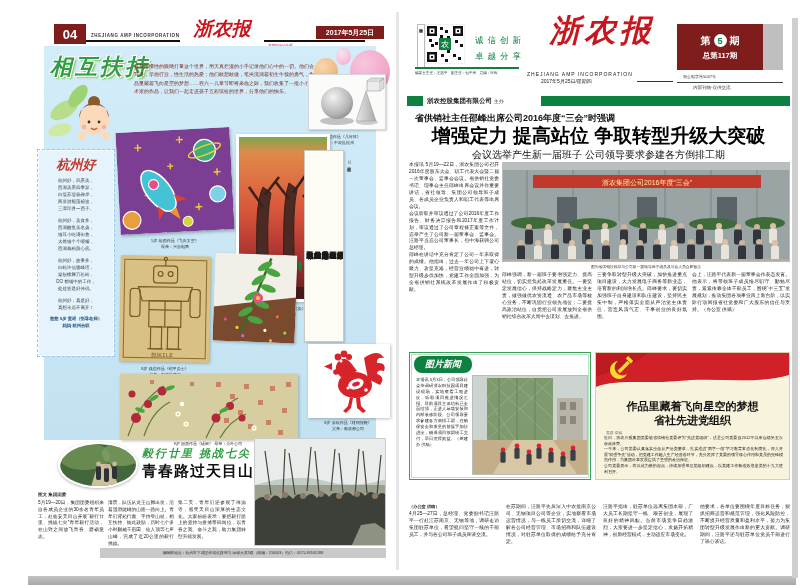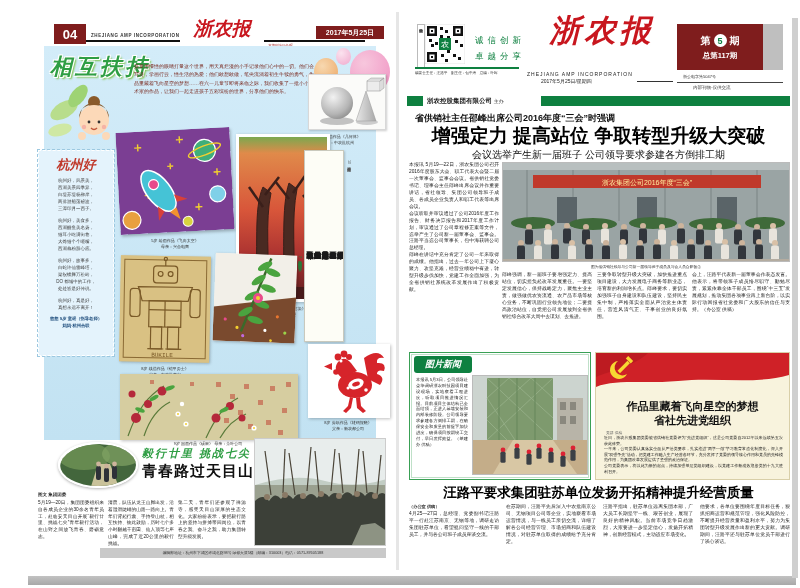--- a/index.html
+++ b/index.html
@@ -521,21 +521,21 @@
         <rect y="96" width="288" height="4" fill="#b4aca0"></rect>
       </svg>
     </div>
     <div class="abs" style="left:97px;top:256px;width:288px;text-align:center;font-size:3.8px;color:#333;">图为省供销社领导与公司新一届领导班子成员及与会人员合影留念</div>
 
     <div class="abs jt" style="left:97px;top:264px;width:90px;height:76px;font-size:4.8px;line-height:1.45;">邵峰强调，新一届班子要增强定力、提高站位，切实担负起改革发展重任。一要坚定发展信心，保持战略定力，聚焦主业主责，做强做优农资流通、农产品市场等核心业务，不断巩固行业领先地位；二要提高政治站位，自觉把公司发展放到全省供销社综合改革大局中去谋划、去推进。</div>
     <div class="abs jt" style="left:192px;top:264px;width:90px;height:76px;font-size:4.8px;line-height:1.45;">三要争取转型升级大突破，加快推进重点项目建设，大力发展电子商务等新业态，培育新的利润增长点。邵峰要求，要切实加强班子自身建设和队伍建设，坚持民主集中制，严格落实全面从严治党主体责任，营造风清气正、干事创业的良好氛围。</div>
     <div class="abs jt" style="left:287px;top:264px;width:98px;height:76px;font-size:4.8px;line-height:1.45;">会上，汪路平代表新一届董事会作表态发言。他表示，将带领班子成员恪尽职守、勤勉尽责，紧紧依靠全体干部员工，围绕“十三五”发展规划，推动集团各项事业再上新台阶，以实际行动回报省社党委和广大股东的信任与支持。（办公室 供稿）</div>
 
     <div class="abs" style="left:4px;top:344px;width:182px;height:128px;border:1px solid #39a055;box-shadow:inset 0 0 0 1px #fff,inset 0 0 0 2px #bfe0c8;box-sizing:border-box;">
-      <div class="abs" style="left:4px;top:3px;width:58px;height:17px;background:#0e8040;border-radius:3px;color:#fff;font-size:9px;font-weight:bold;font-style:italic;display:flex;align-items:center;justify-content:center;">图片新闻</div>
+      <div class="abs" style="left:4px;top:3px;width:58px;height:17px;background:#0e8040;border-radius:8px;color:#fff;font-size:9px;font-weight:bold;font-style:italic;display:flex;align-items:center;justify-content:center;">图片新闻</div>
       <div class="abs jt" style="left:6px;top:24px;width:52px;height:98px;font-size:4.2px;line-height:1.4;">本报讯 5月3日，公司领导赴金华调研浙农科技园项目建设现场，实地察看工程进度，听取项目推进情况汇报。目前项目主体结构已全面结顶，正进入幕墙安装和内部装修阶段。公司领导要求参建各方倒排工期，在确保安全和质量的前提下加快进度，确保项目按期竣工交付，早日发挥效益。（基建办 供稿）</div>
       <div class="abs fig" style="left:62px;top:22px;width:116px;height:100px;border:1px solid #bbb;">
         <svg width="114" height="98" viewBox="0 0 114 98">
           <defs>
               <g id="wkr">
                 <circle cx="0" cy="0" r="2.4" fill="#d23"></circle>
                 <rect x="-2.6" y="1.8" width="5.2" height="11" rx="1.5" fill="#3a3f45"></rect>
               </g>
             </defs>
           <rect width="114" height="98" fill="#ccd4cf"></rect>
@@ -586,21 +586,20 @@
         </g>
       </svg>
       <div class="abs" style="left:0;top:46px;width:193px;text-align:center;font-size:11px;font-weight:bold;color:#111;">作品里藏着飞向星空的梦想</div>
       <div class="abs" style="left:0;top:60px;width:193px;text-align:center;font-size:11px;font-weight:bold;color:#111;">省社先进党组织</div>
       <div class="abs" style="left:10px;top:77px;font-size:3.8px;color:#666;">党群 供稿</div>
       <div class="abs jt pre" style="left:8px;top:82px;width:179px;height:42px;font-size:4px;line-height:1.4;">近日，浙农控股集团党委被省供销社党委评为“先进党组织”，这是公司党委自2012年以来连续第五次获此殊荣。
 一年来，公司党委认真落实全面从严治党要求，扎实推进“两学一做”学习教育常态化制度化，深入开展“双强争先”活动，把党建工作融入生产经营各环节，充分发挥了党委的领导核心作用和党员的先锋模范作用，为集团改革发展提供了坚强的政治保证。
 公司党委表示，将以此为新的起点，持续加强基层党组织建设，以党建工作新成效迎接党的十九大胜利召开。</div>
     </div>
 
-    <div class="abs" style="left:0;top:476px;width:387px;text-align:center;font-size:13.5px;font-weight:bold;color:#000;">汪路平要求集团驻苏单位发扬开拓精神提升经营质量</div>
     <div class="abs" style="left:4px;top:496px;font-size:4.2px;font-weight:bold;color:#333;">（办公室 供稿）</div>
     <div class="abs jt" style="left:4px;top:503px;width:90px;height:52px;font-size:4.8px;line-height:1.45;">4月25—27日，总经理、党委副书记汪路平一行赴江苏南京、无锡等地，调研走访集团驻苏单位，看望慰问坚守一线的干部员工，并与各公司班子成员座谈交流。</div>
     <div class="abs jt" style="left:101px;top:496px;width:90px;height:59px;font-size:4.8px;line-height:1.45;">在苏期间，汪路平先后深入中农批南京公司、无锡项目公司等企业，实地察看市场运营情况，与一线员工亲切交流，详细了解各公司经营管理、市场招商和队伍建设情况，对驻苏单位取得的成绩给予充分肯定。</div>
     <div class="abs jt" style="left:198px;top:496px;width:90px;height:59px;font-size:4.8px;line-height:1.45;">汪路平指出，驻苏单位远离集团本部，广大员工长期坚守一线、艰苦创业，展现了良好的精神风貌。当前市场竞争日趋激烈，大家要进一步坚定信心，发扬开拓精神，创新经营模式，主动适应市场变化。</div>
     <div class="abs jt" style="left:295px;top:496px;width:90px;height:59px;font-size:4.8px;line-height:1.45;">他要求，各单位要围绕年度目标任务，狠抓招商运营和规范管理，强化风险防控，不断提升经营质量和盈利水平，努力为集团转型升级发展作出新的更大贡献。调研期间，汪路平还与驻苏单位党员干部进行了谈心谈话。</div>
   </div>
 
   <div class="abs" style="left:28px;top:576px;width:768px;height:9px;background:linear-gradient(180deg,#c2c2c2,#a8a8a8);"></div>
   <div class="abs" style="left:792px;top:18px;width:6px;height:560px;background:#cfcfcf;"></div>
 </div>

